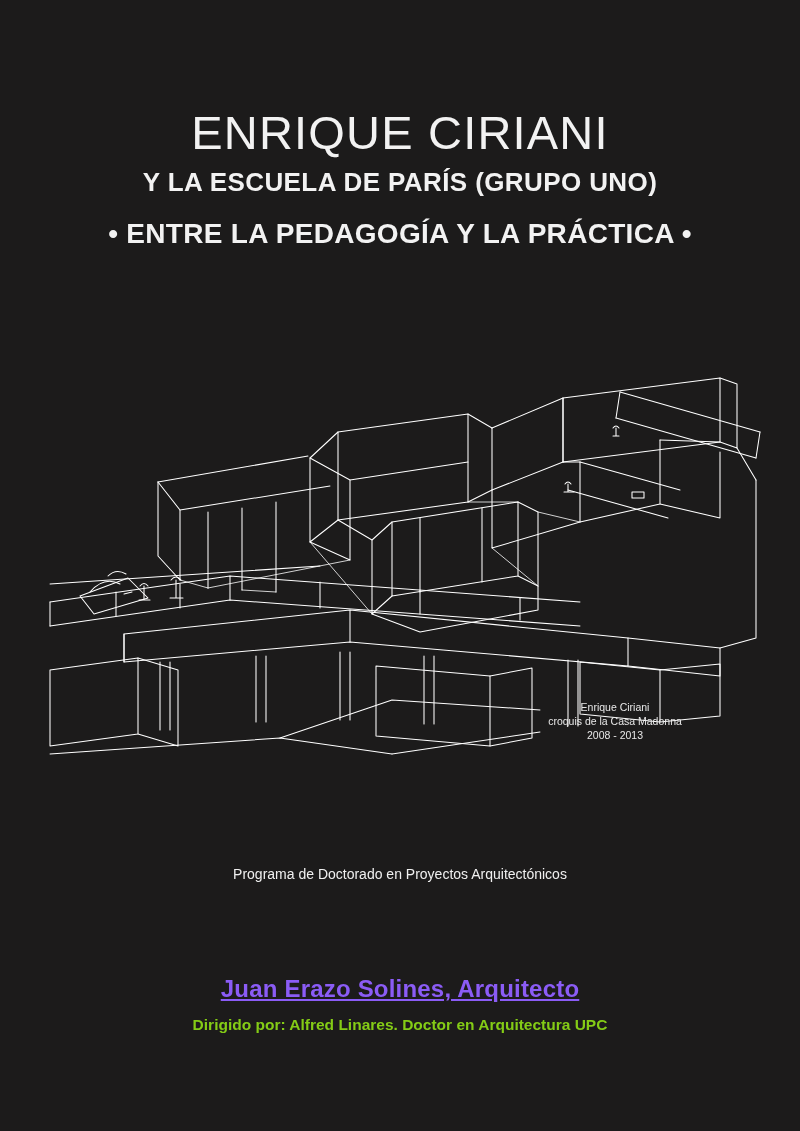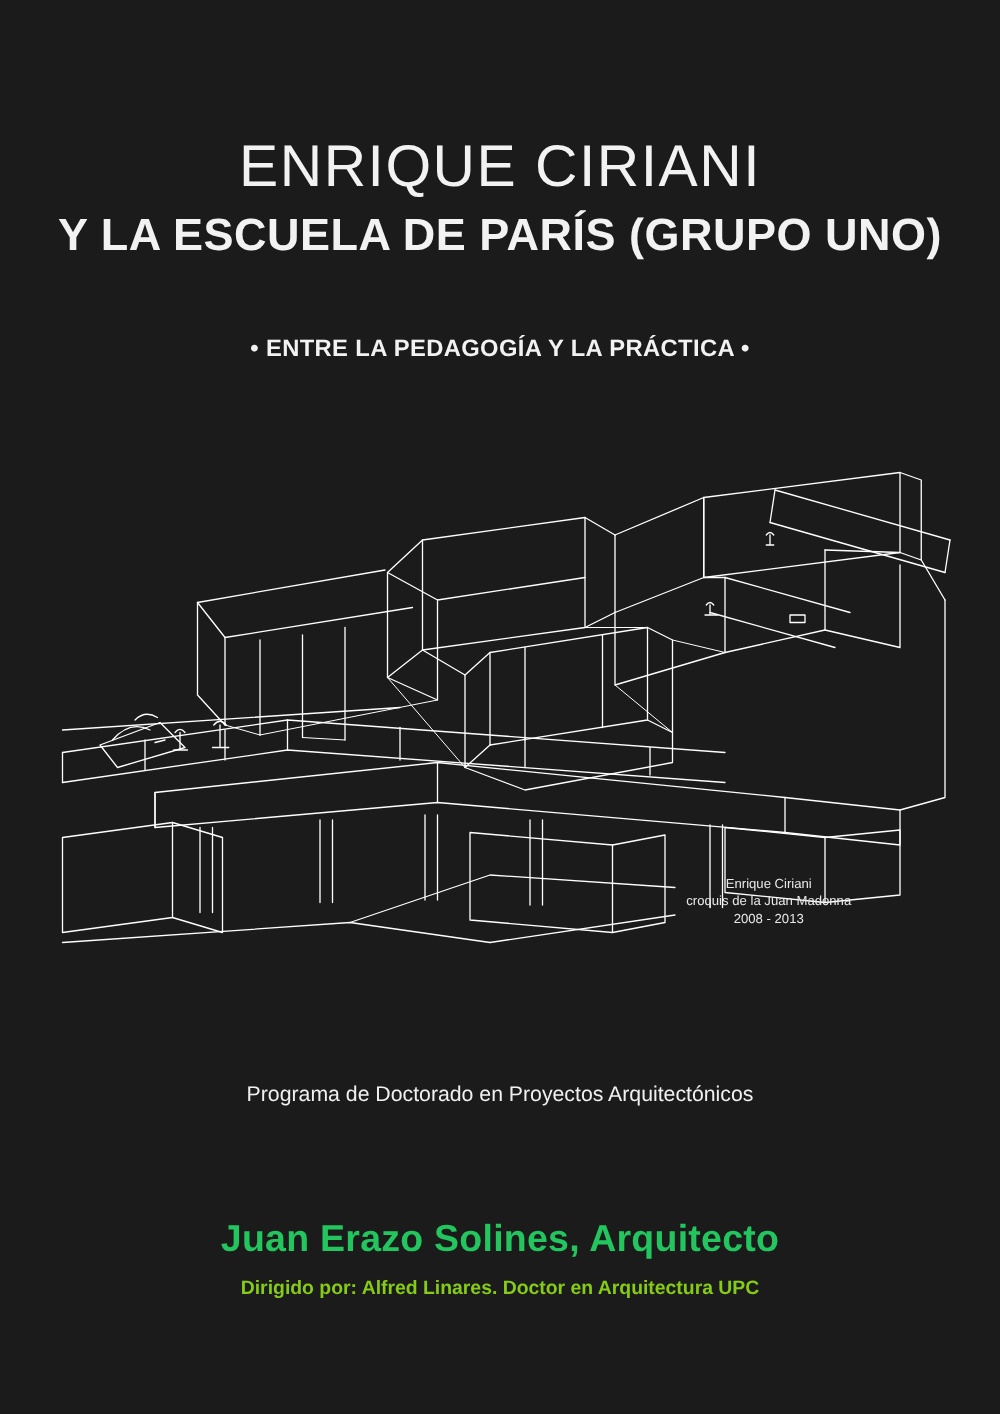--- a/index.html
+++ b/index.html
@@ -27,31 +27,31 @@
     text-align: center;
   }
   .main-title {
     font-size: 47px;
     letter-spacing: 1.2px;
     font-weight: 400;
     line-height: 1.05;
     color: #f2f2f2;
   }
   .subtitle {
-    font-size: 36px;
+    font-size: 26px;
     font-weight: 600;
     letter-spacing: 0.4px;
     margin-top: 10px;
     color: #f2f2f2;
   }
   .tagline {
-    font-size: 19px;
+    font-size: 28px;
     font-weight: 600;
     letter-spacing: 0.3px;
-    margin-top: 60px;
+    margin-top: 20px;
     color: #f2f2f2;
   }
 
   
   .illustration {
     position: absolute;
     top: 370px;
     left: 20px;
     width: 760px;
     height: 410px;
@@ -74,37 +74,38 @@
     color: #e8e8e8;
   }
 
   
   .program {
     position: absolute;
     top: 866px;
     left: 0;
     width: 800px;
     text-align: center;
-    font-size: 17px;
+    font-size: 14px;
     color: #f0f0f0;
   }
 
   
   .author-block {
     position: absolute;
     top: 975px;
     left: 0;
     width: 800px;
     text-align: center;
   }
   .author {
-    font-size: 30px;
+    font-size: 24px;
     font-weight: 700;
     letter-spacing: 0.2px;
-    color: #22c55e;
+    color: #8b5cf6;
+    text-decoration: underline;
   }
   .advisor {
     font-size: 15.5px;
     font-weight: 600;
     margin-top: 13px;
     color: #84cc16;
   }
 </style>
 </head>
 <body>
@@ -217,21 +218,21 @@
         <path d="M472 178 L518 216" stroke-width="0.8"></path>
         <path d="M188 218 L330 190" stroke-width="0.8"></path>
         <path d="M160 210 L188 218" stroke-width="0.8"></path>
         <path d="M222 220 L256 222" stroke-width="0.8"></path>
       </g>
     </svg>
   </div>
 
   <div class="caption">
     <div>Enrique Ciriani</div>
-    <div>croquis de la Juan Madonna</div>
+    <div>croquis de la Casa Madonna</div>
     <div>2008 - 2013</div>
   </div>
 
   <div class="program">Programa de Doctorado en Proyectos Arquitectónicos</div>
 
   <div class="author-block">
     <div class="author">Juan Erazo Solines, Arquitecto</div>
     <div class="advisor">Dirigido por:  Alfred Linares. Doctor en Arquitectura UPC</div>
   </div>
 

